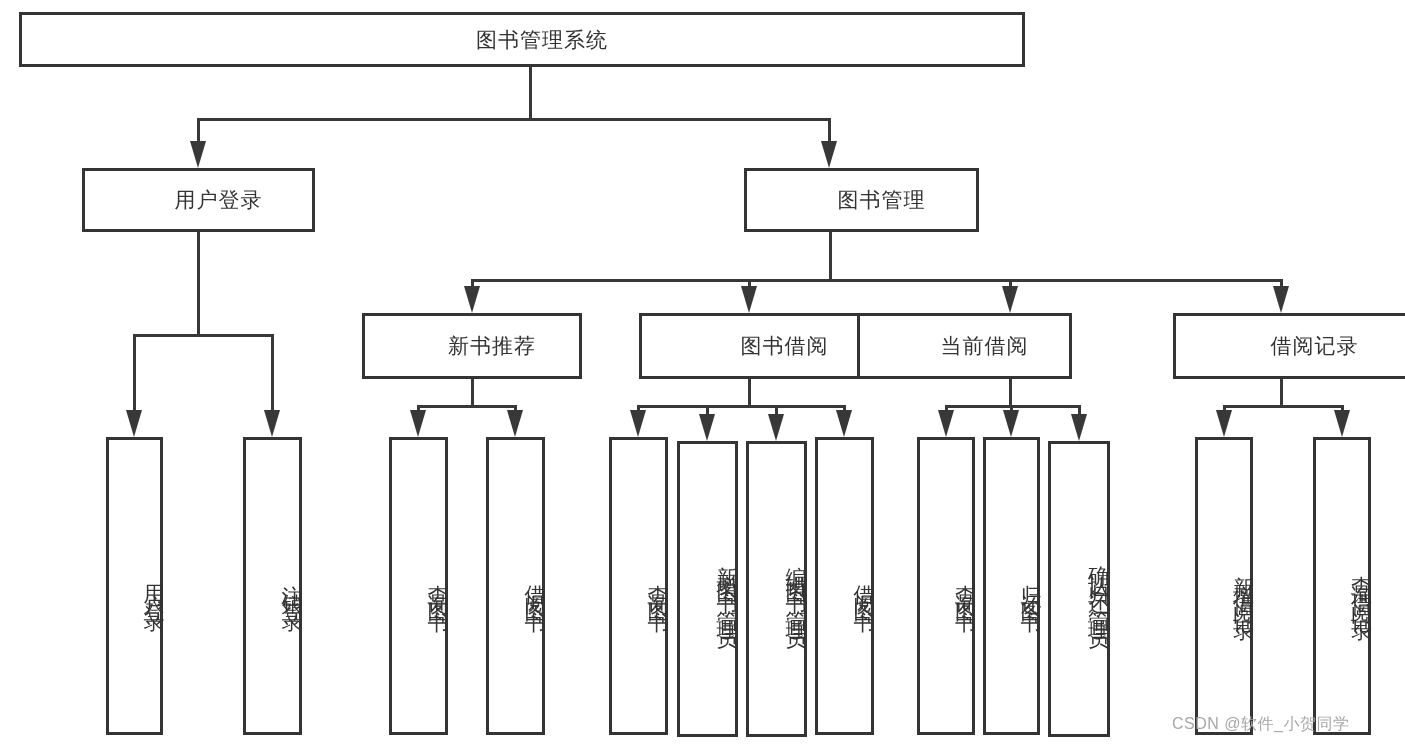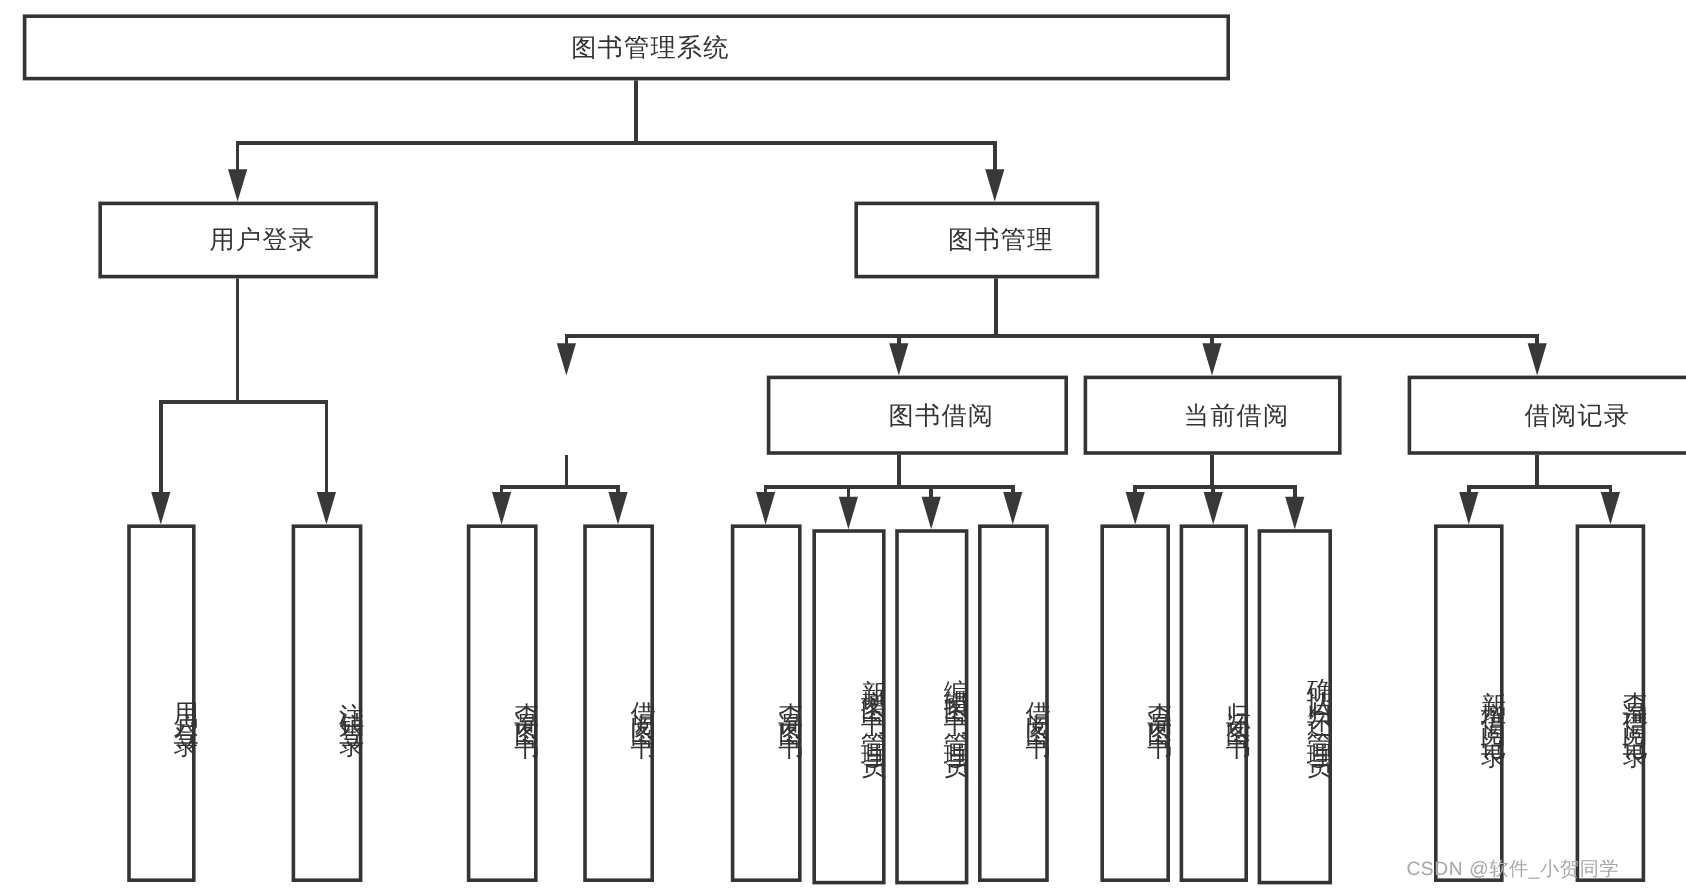--- a/index.html
+++ b/index.html
@@ -101,28 +101,31 @@
       </g>
     </svg>
 
   <div class="box hbox" style="left:19px;top:12px;width:1006px;height:55px">
     <span>图书管理系统</span>
   </div>
 
   <div class="box hbox" style="left:82px;top:168px;width:233px;height:64px">
     <span>用户登录</span>
   </div>
-  <div class="box hbox" style="left:712px;top:168px;width:204px;height:64px">
+  <div class="box hbox" style="left:744px;top:168px;width:235px;height:64px">
     <span>图书管理</span>
   </div>
 
+  <div class="box hbox" style="left:362px;top:313px;width:220px;height:66px">
+    <span>新书推荐</span>
+  </div>
   <div class="box hbox" style="left:639px;top:313px;width:251px;height:66px">
     <span>图书借阅</span>
   </div>
-  <div class="box hbox" style="left:903px;top:313px;width:215px;height:66px">
+  <div class="box hbox" style="left:857px;top:313px;width:215px;height:66px">
     <span>当前借阅</span>
   </div>
   <div class="box hbox" style="left:1173px;top:313px;width:243px;height:66px">
     <span>借阅记录</span>
   </div>
 
   <div class="box vbox" style="left:106px;top:437px;width:57px;height:298px">
     <span>用户登录</span>
   </div>
   <div class="box vbox" style="left:243px;top:437px;width:59px;height:298px">

